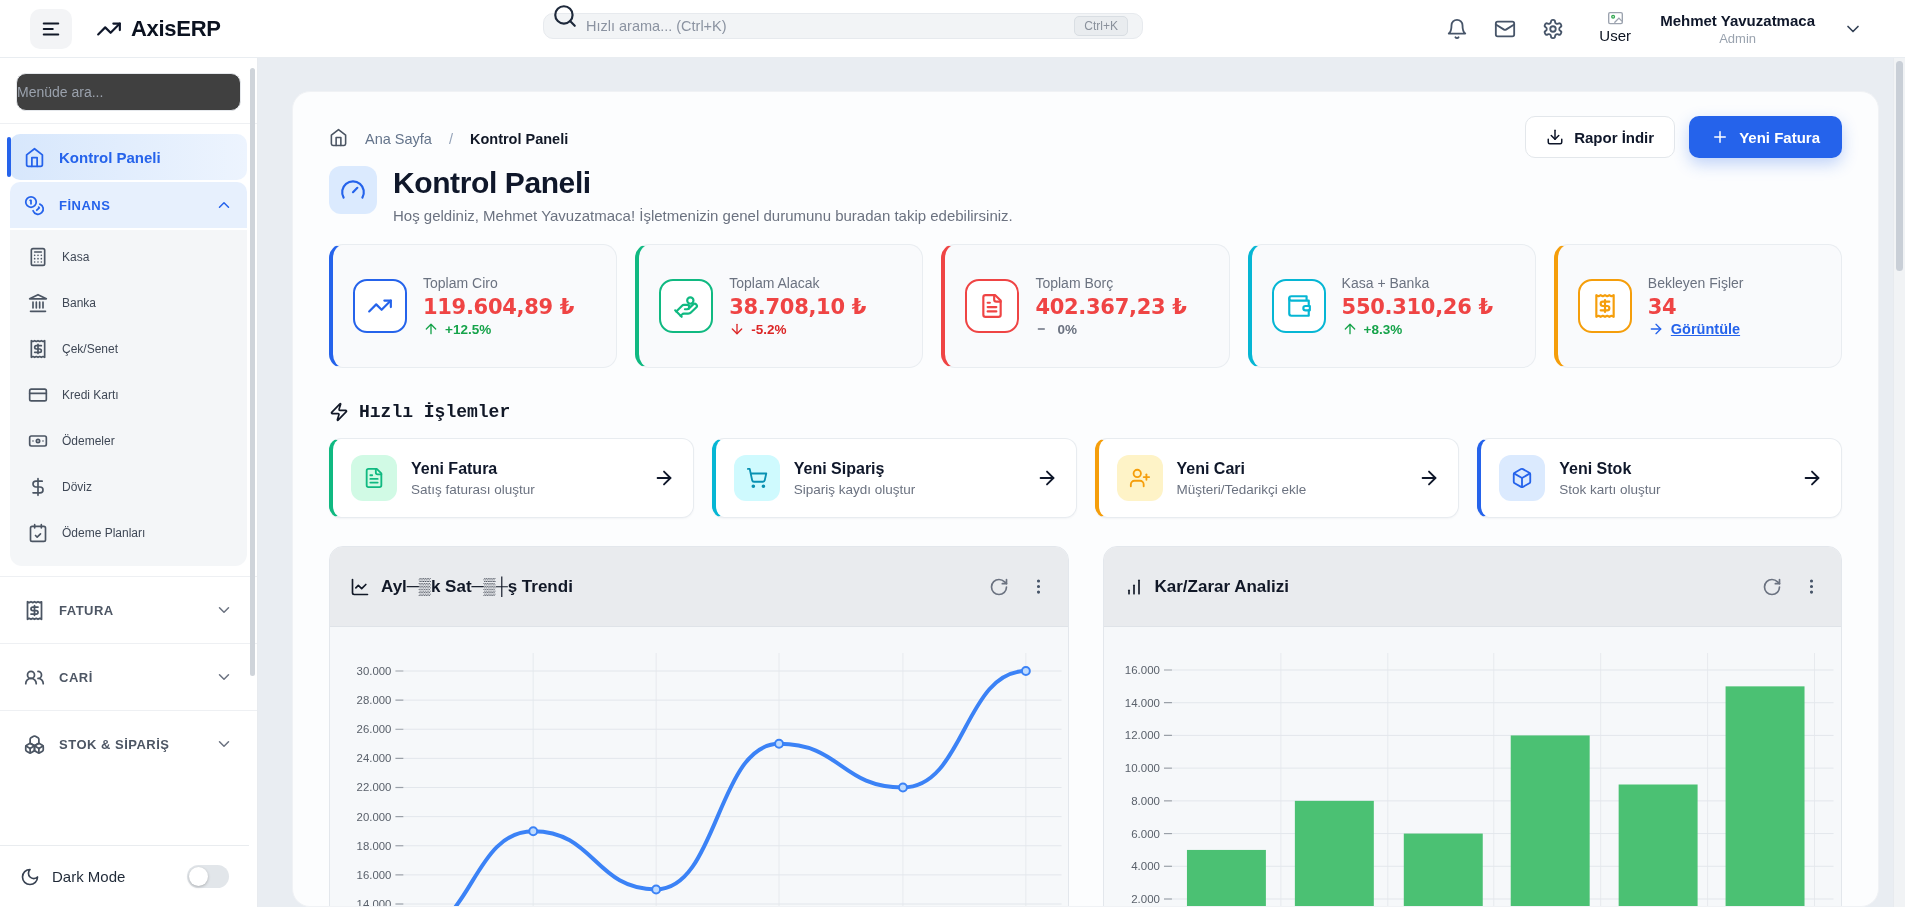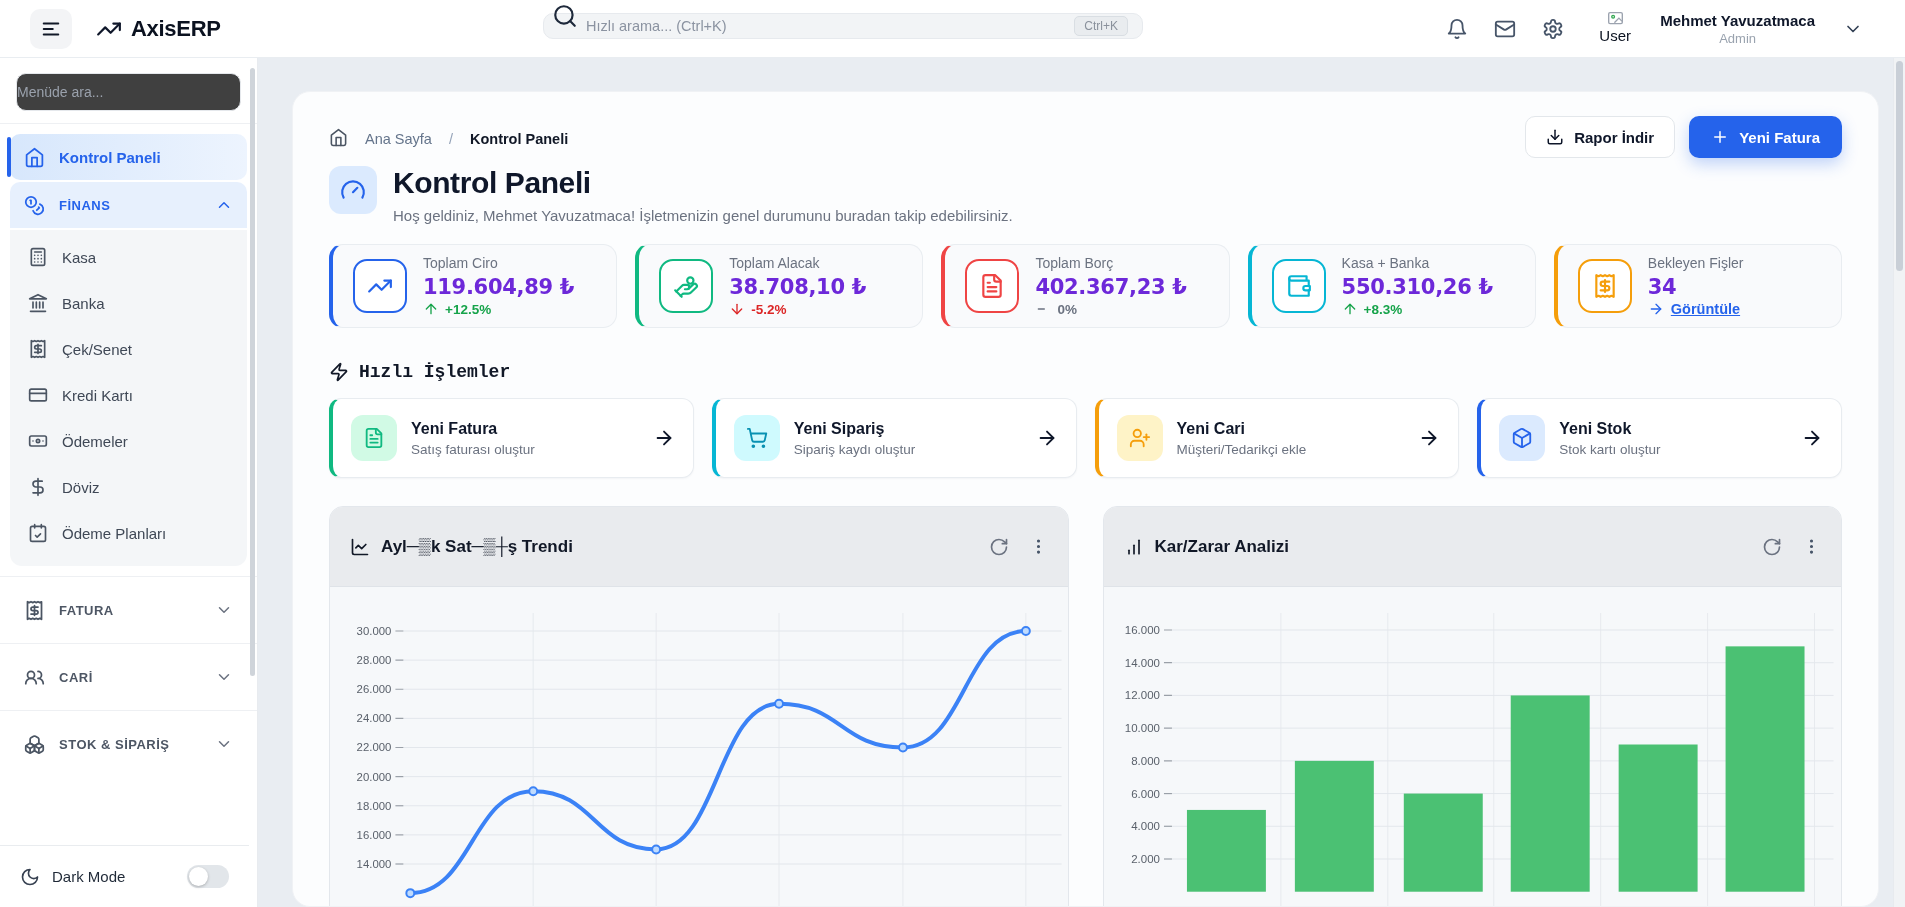--- a/index.html
+++ b/index.html
@@ -44,21 +44,21 @@
   .nav-item.active::before { content:""; position:absolute; left:-3px; top:3px; bottom:3px; width:4px;
     border-radius:3px; background:#2563eb; }
   .nav-group-head { margin:2px 10px; height:46px; border-radius:10px; display:flex; align-items:center;
     gap:14px; padding:0 14px; font-size:13px; font-weight:800; letter-spacing:.5px; color:#4d5664; cursor:pointer; }
   .nav-group-head .nic { color:#4b5563; }
   .nav-group-head.finance { background:#e7f0fd; color:#2563eb; border-radius:10px 10px 0 0; }
   .nav-group-head.finance .nic, .nav-group-head.finance .caret { color:#2563eb; }
   .caret { margin-left:auto; color:#6b7280; }
   .submenu { margin:0 10px 8px; background:#f4f6f8; border-radius:0 0 12px 12px; padding:4px 0 10px; }
   .sub-item { height:46px; display:flex; align-items:center; gap:14px; padding:0 18px;
-    font-size:15px; color:#3f4856; cursor:pointer; }
+    font-size:12px; color:#3f4856; cursor:pointer; }
   .sub-item .nic { color:#4b5563; }
   .side-foot { position:absolute; left:0; right:8px; bottom:0; height:62px; border-top:1px solid #e9ecef;
     display:flex; align-items:center; gap:12px; padding:12px 20px; background:#fff; }
   .side-foot .nic { color:#374151; }
   .side-foot-label { font-size:15px; color:#1f2937; flex:1; }
   .toggle { width:42px; height:23px; background:#e2e6ea; border-radius:12px; position:relative; cursor:pointer; }
   .toggle .knob { position:absolute; left:2px; top:2px; width:19px; height:19px; background:#fff;
     border-radius:50%; box-shadow:0 1px 3px rgba(0,0,0,.25); }
   .side-scrollbar { position:absolute; right:2px; top:10px; width:5px; height:608px; background:#cfd4da; border-radius:3px; }
 
@@ -83,26 +83,26 @@
     display:flex; align-items:center; gap:10px; font-size:15px; font-weight:700; color:#fff; cursor:pointer;
     box-shadow:0 6px 16px rgba(37,99,235,.28); font-family:inherit; }
 
   .title-row { display:flex; gap:16px; align-items:flex-start; }
   .title-icon { width:48px; height:48px; background:#dbeafe; border-radius:12px; display:flex;
     align-items:center; justify-content:center; color:#2563eb; flex:none; }
   .page-title { margin:0; font-size:30px; font-weight:800; color:#0f172a; letter-spacing:-0.4px; }
   .page-sub { margin-top:7px; font-size:15px; color:#6b7280; }
 
   .stats { display:flex; gap:18px; margin-top:20px; }
-  .stat-card { flex:1; min-width:0; height:84px; background:#f9fafc; border:1px solid #e9edf1;
+  .stat-card { flex:1; min-width:0; height:124px; background:#f9fafc; border:1px solid #e9edf1;
     border-left:4px solid var(--c); border-radius:14px; display:flex; align-items:center; gap:16px; padding:0 20px; }
   .stat-icon { width:54px; height:54px; border:2px solid var(--c); color:var(--c); background:#fff;
     border-radius:14px; display:flex; align-items:center; justify-content:center; flex:none; }
   .stat-label { font-size:14px; color:#6b7280; }
-  .stat-value { font-size:21px; font-weight:800; color:#6d28d9; margin:4px 0 2px; font-family:"DejaVu Sans","Liberation Sans",sans-serif; letter-spacing:-0.3px; }
+  .stat-value { font-size:21px; font-weight:800; color:#ef4444; margin:4px 0 2px; font-family:"DejaVu Sans","Liberation Sans",sans-serif; letter-spacing:-0.3px; }
   .stat-change { display:flex; align-items:center; gap:6px; font-size:13.5px; font-weight:700; margin-top:2px; }
   .stat-change.up { color:#16a34a; } .stat-change.down { color:#dc2626; } .stat-change.flat { color:#6b7280; }
   .stat-link { display:flex; align-items:center; gap:7px; font-size:14.5px; font-weight:600; color:#2563eb;
     margin-top:2px; cursor:pointer; }
   .stat-link span { text-decoration:underline; }
 
   .section-head { display:flex; align-items:center; gap:10px; margin-top:34px; color:#111827; }
   .section-head h2 { margin:0; font-size:18px; font-weight:800;font-family:Liberation Mono, monospace; }
   .quick-row { display:flex; gap:18px; margin-top:16px; }
   .quick-card { flex:1; min-width:0; height:80px; background:#fff; border:1px solid #e8ecf0;

